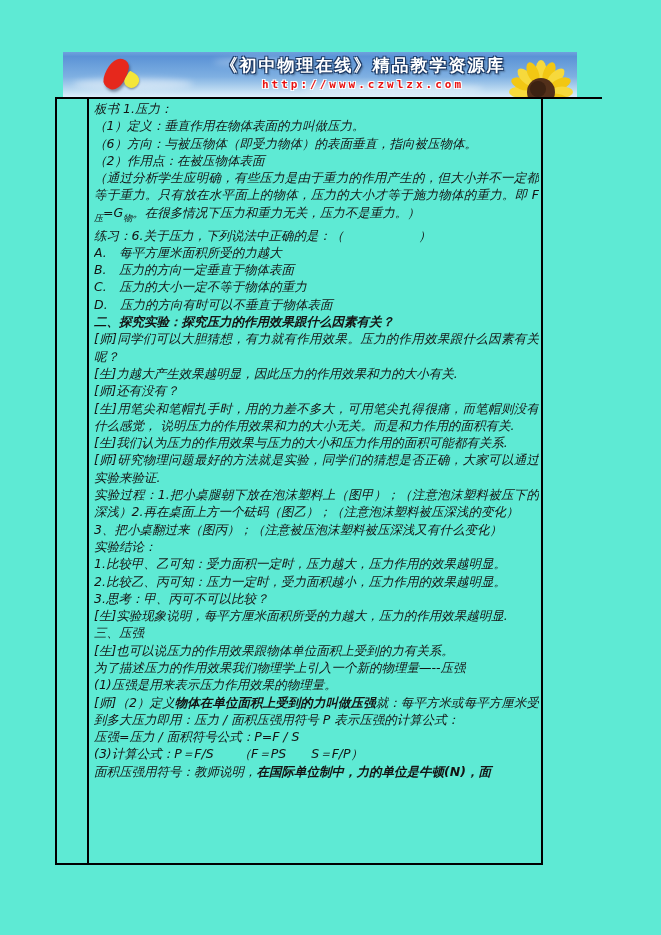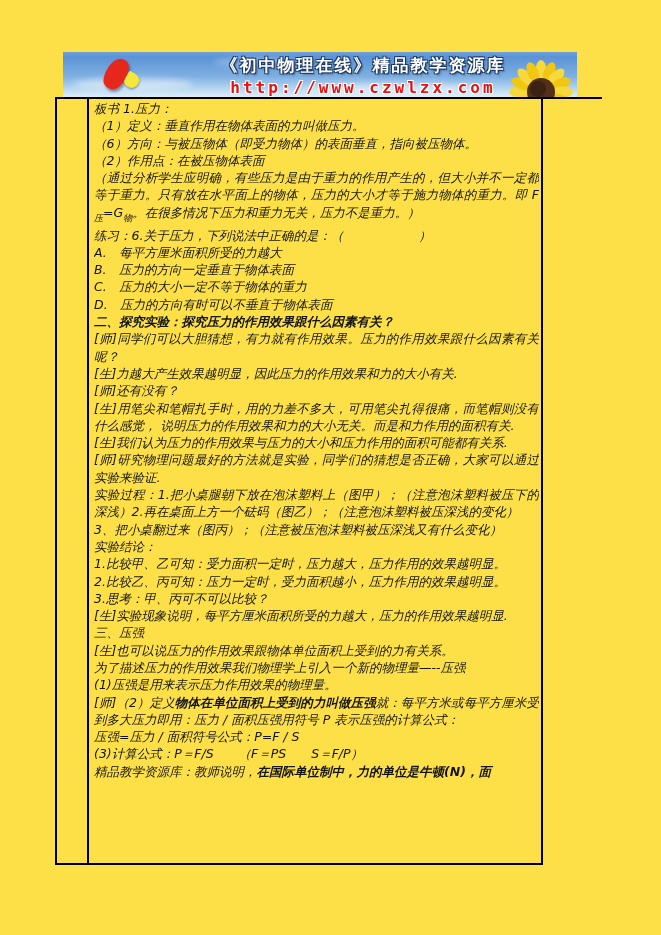--- a/index.html
+++ b/index.html
@@ -3,21 +3,21 @@
 <meta charset="utf-8">
 <style>
   * { margin: 0; padding: 0; box-sizing: border-box; }
   html, body { background: #ffffff; }
   body {
     width: 661px; height: 935px;
     position: relative;
     font-family: "DejaVu Sans", sans-serif;
     overflow: hidden;
   }
-  .page { position: absolute; inset: 0; background: #fde047; }
+  .page { position: absolute; inset: 0; background: #5eead4; }
 
   
   .banner {
     position: absolute; left: 63px; top: 52px; width: 514px; height: 45px;
     background: linear-gradient(180deg, #4e86cd 0%, #6fa2dd 0%, #5b93d6 10%, #7fb0e2 55%, #c8e2f4 90%, #ddeefb 100%);
     overflow: hidden;
   }
   .cloud { position: absolute; background: #ffffff; border-radius: 50%;
     filter: blur(3px); opacity: .45; }
   .cloud.c1 { left: 10px; top: 26px; width: 120px; height: 12px; }
@@ -39,21 +39,21 @@
   }
 
   .banner-text { position: absolute; left: 100px; top: 2px; width: 400px; text-align: center; }
   .banner-title {
     color: #ffffff; font-size: 17px; font-weight: bold; letter-spacing: 2px;
     text-shadow: 1px 1px 0 #1c3a66, -1px -1px 0 #1c3a66, 1px -1px 0 #1c3a66, -1px 1px 0 #1c3a66, 2px 2px 2px rgba(0,0,0,.35);
     white-space: nowrap;
   }
   .banner-url {
     margin-top: 1px;
-    color: #e91010; font-size: 16px; font-weight: bold; letter-spacing: 3px;
+    color: #e91010; font-size: 11px; font-weight: bold; letter-spacing: 3px;
     font-family: "DejaVu Sans Mono", monospace;
     text-shadow: 1px 1px 0 #ffffff, -1px -1px 0 #ffffff, 1px -1px 0 #ffffff, -1px 1px 0 #ffffff;
     white-space: nowrap;
   }
 
   .sunflower { position: absolute; right: -6px; top: 4px; width: 86px; height: 60px; }
 
   
   .rule { position: absolute; background: #000000; }
   .rule-top    { left: 55px; top: 97px;  width: 547px; height: 2px; }
@@ -160,16 +160,16 @@
       <div class="para"><span>2.比较乙、丙可知：压力一定时，受力面积越小，压力作用的效果越明显。</span></div>
       <div class="para"><span>3.思考：甲、丙可不可以比较？</span></div>
       <div class="para"><span>[生]实验现象说明，每平方厘米面积所受的力越大，压力的作用效果越明显.</span></div>
       <div class="para"><span>三、压强</span></div>
       <div class="para"><span>[生]也可以说压力的作用效果跟物体单位面积上受到的力有关系。</span></div>
       <div class="para"><span>为了描述压力的作用效果我们物理学上引入一个新的物理量—--压强</span></div>
       <div class="para"><span>(1)压强是用来表示压力作用效果的物理量。</span></div>
       <div class="para"><span>[师]（2）定义</span><b>物体在单位面积上受到的力叫做压强</b><span>就：每平方米或每平方厘米受到多大压力即用：压力 / 面积压强用符号 P 表示压强的计算公式：</span></div>
       <div class="para"><span>压强=压力 / 面积符号公式：P=F / S</span></div>
       <div class="para"><span>(3)计算公式：P＝F/S　　（F＝PS　　S＝F/P）</span></div>
-      <div class="para"><span>精品教学资源库：教师说明，</span><b>在国际单位制中，力的单位是牛顿(N)，面</b></div>
+      <div class="para"><span>面积压强用符号：教师说明，</span><b>在国际单位制中，力的单位是牛顿(N)，面</b></div>
     </div>
 
 </div>
 
 </body></html>

